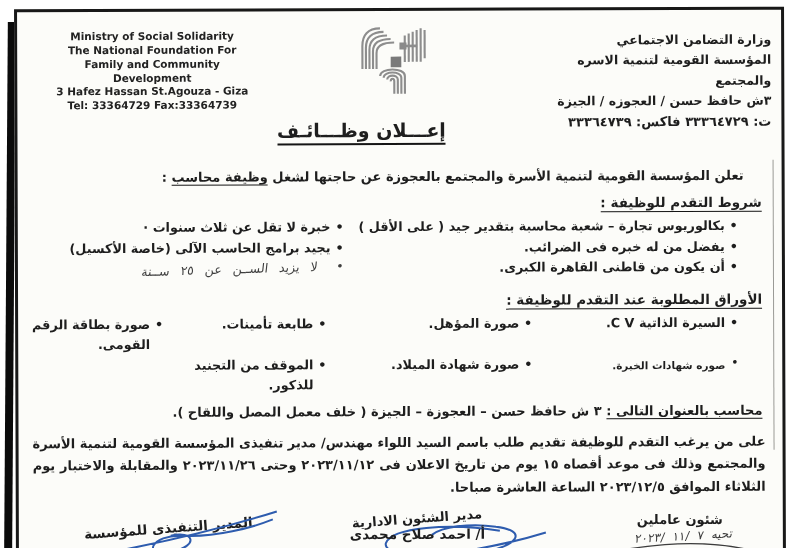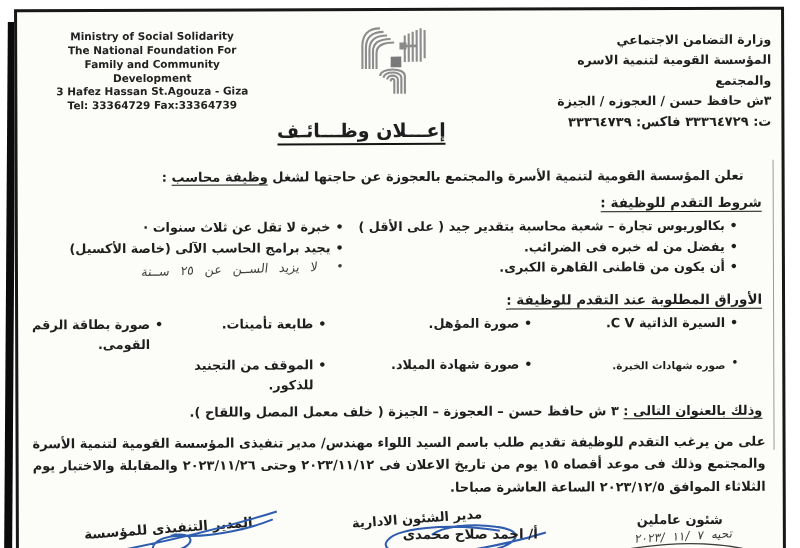--- a/index.html
+++ b/index.html
@@ -57,21 +57,21 @@
   .sig-name{font-size:13.5px;font-weight:bold;position:relative;z-index:2;}
   .sig-right{width:30%;padding-top:6px;}
   .sig-right .sig-title{padding-right:34px;}
   .sig-right .hand-date{color:#3c3c3c;font-size:12px;word-spacing:4px;direction:rtl;
       transform:rotate(-3deg) skewX(-10deg);padding-right:24px;margin-top:4px;}
   .sig-right .sig-name{padding-right:14px;margin-top:10px;}
   .sig-right svg{position:absolute;top:30px;right:0;z-index:1;}
   .sig-middle{width:33%;padding-top:4px;}
   .sig-middle .sig-title{transform:rotate(-4deg);width:fit-content;margin:0 auto;z-index:2;position:relative;}
   .sig-middle svg{position:absolute;top:6px;right:-14px;z-index:1;}
-  .sig-middle .sig-name{}
+  .sig-middle .sig-name{text-align:center;}
   .sig-left{width:37%;padding-top:12px;}
   .sig-left .sig-title{font-size:13.5px;transform:rotate(-4deg);width:fit-content;margin-right:44px;}
   .sig-left svg{position:absolute;top:-4px;left:-6px;}
   .sig-left .year{position:absolute;top:56px;left:102px;color:#2e5cae;font-size:11px;transform:rotate(-12deg);z-index:2;}
   .sig-left .sig-name{font-size:14px;margin-top:30px;transform:rotate(-2deg);padding-right:4px;}
 </style>
 </head>
 <body>
 
 <div class="left-bar"></div>
@@ -154,21 +154,21 @@
     <div class="bullet">صورة المؤهل.</div>
     <div class="bullet">طابعة تأمينات.</div>
     <div class="bullet">صورة بطاقة الرقم القومى.</div>
     <div class="bullet doc-small">صوره شهادات الخبرة.</div>
     <div class="bullet">صورة شهادة الميلاد.</div>
     <div class="bullet">الموقف من التجنيد للذكور.</div>
     <div></div>
   </div>
 
   <div class="address">
-    <span class="label">وذلك بالعنوان التالى :</span><span> ٣ ش حافظ حسن – العجوزة – الجيزة ( خلف معمل المصل واللقاح ).</span>
+    <span class="label">محاسب بالعنوان التالى :</span><span> ٣ ش حافظ حسن – العجوزة – الجيزة ( خلف معمل المصل واللقاح ).</span>
   </div>
 
   <div class="body-par">على من يرغب التقدم للوظيفة تقديم طلب باسم السيد اللواء مهندس/ مدير تنفيذى المؤسسة القومية لتنمية الأسرة والمجتمع وذلك فى موعد أقصاه ١٥ يوم من تاريخ الاعلان فى ٢٠٢٣/١١/١٢ وحتى ٢٠٢٣/١١/٢٦ والمقابلة والاختبار يوم الثلاثاء الموافق ٢٠٢٣/١٢/٥ الساعة العاشرة صباحا.</div>
 
   <div class="sigs">
 
     <div class="sig sig-right">
       <div class="sig-title">شئون عاملين</div>
       <div class="hand-date">تحيه  ٧ /١١ /٢٠٢٣</div>
       <div class="sig-name">أ/ تحيه محمد</div>

